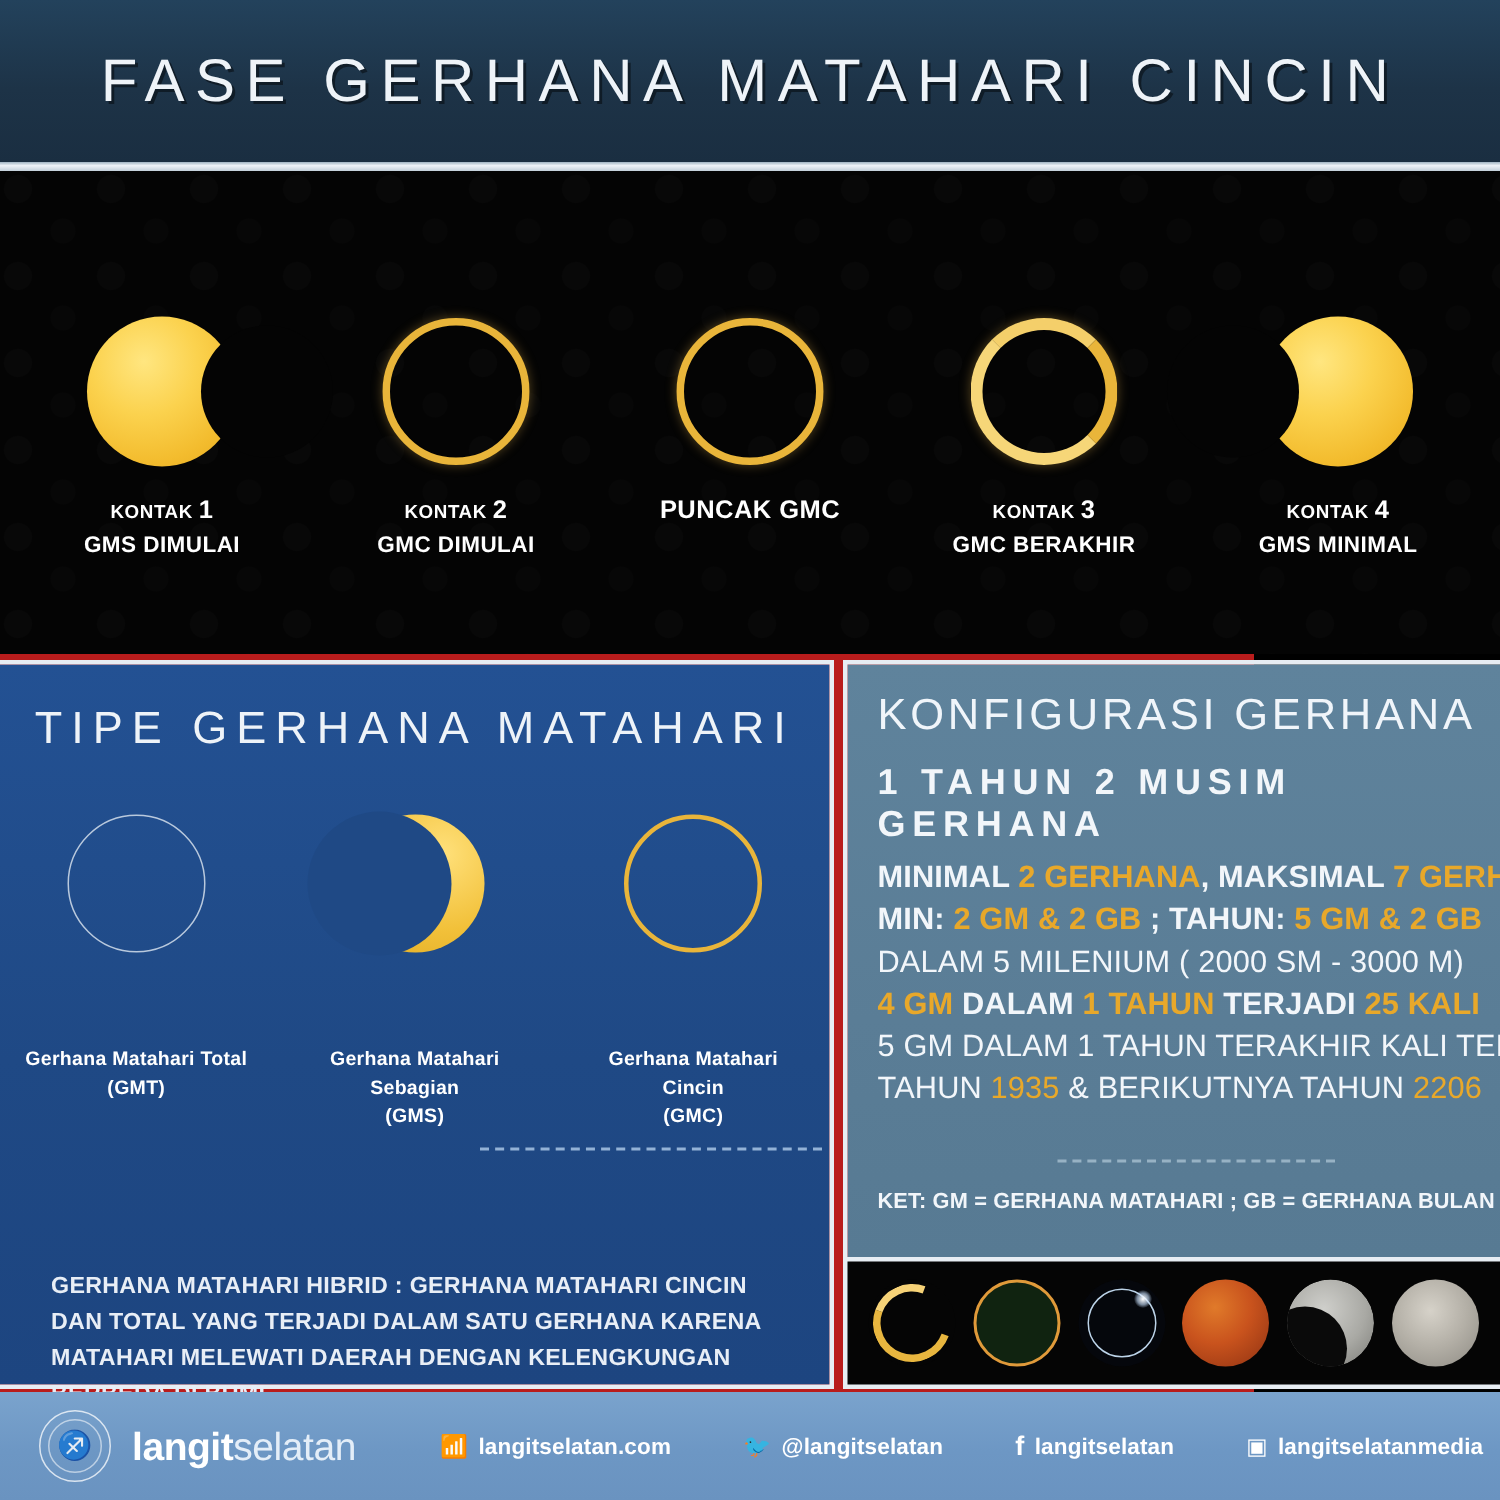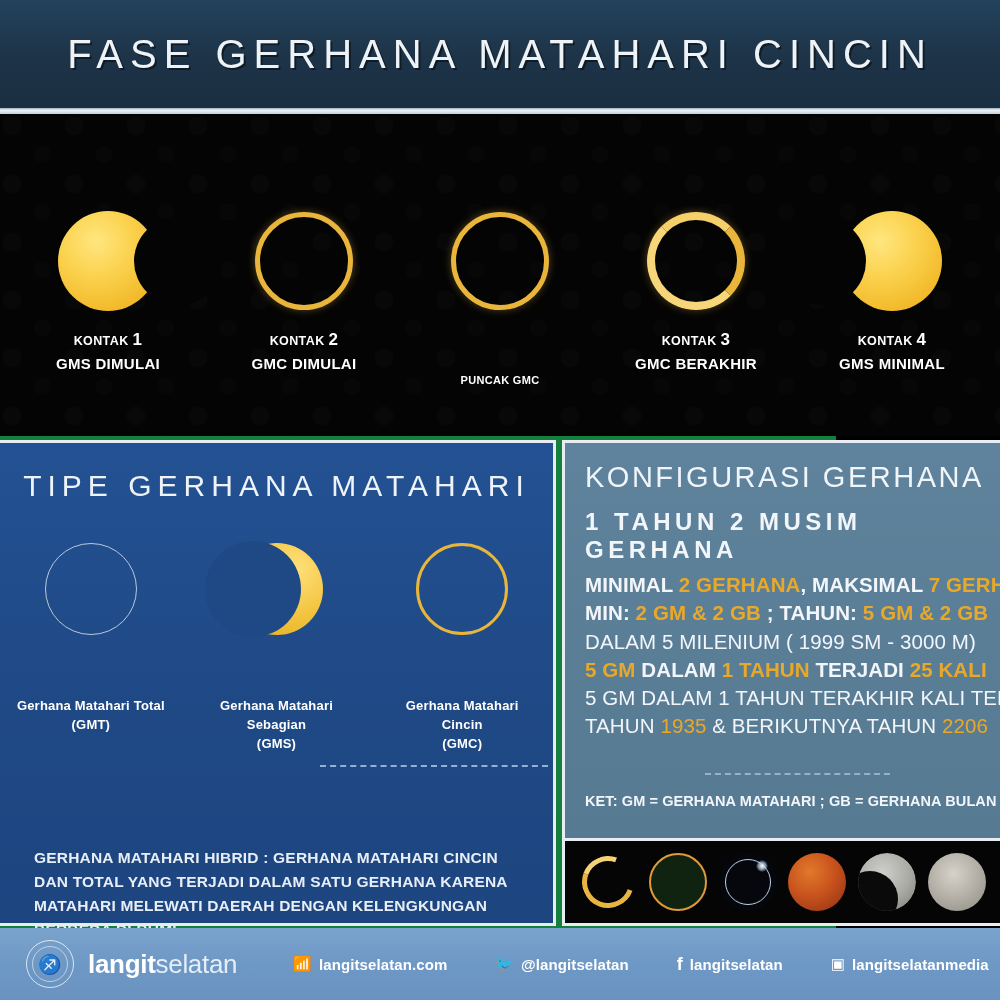--- a/index.html
+++ b/index.html
@@ -2,21 +2,21 @@
 <html><head>
 <meta charset="utf-8">
 <style>
   * { box-sizing: border-box; margin: 0; padding: 0; }
   html, body {
     width: 1000px; height: 1000px;
     font-family: "Liberation Sans", sans-serif;
     background: #000;
     overflow: hidden;
   }
-  .page { position: relative; width: 836px; height: 1000px; background: #15803d; }
+  .page { position: relative; width: 836px; height: 1000px; background: #b91c1c; }
 
   
   .header {
     position: absolute; left: 0; top: 0; width: 1000px; height: 108px;
     background: linear-gradient(180deg, #23425c 0%, #1d3347 55%, #1a2e41 100%);
     display: flex; align-items: center; justify-content: center;
   }
   .header-title {
     color: #eef3f8; font-size: 40px; font-weight: 300;
     letter-spacing: 7px; white-space: nowrap;
@@ -43,21 +43,21 @@
   .phase-row {
     position: absolute; inset: 0; display: flex; align-items: flex-start;
     justify-content: space-around; padding: 95px 10px 0 10px;
   }
   .phase { width: 186px; display: flex; flex-direction: column; align-items: center; }
   .phase-art { width: 104px; height: 104px; position: relative; }
   .phase-caption { margin-top: 16px; text-align: center; line-height: 1.32; }
   .kontak-line { color: #ffffff; font-size: 12.5px; font-weight: 700; letter-spacing: .4px; }
   .kontak-line .num { font-size: 17px; font-weight: 700; }
   .desc-line { color: #ffffff; font-size: 15px; font-weight: 700; letter-spacing: .3px; margin-top: 3px; }
-  .peak-line { color: #ffffff; font-size: 11px; font-weight: 700; letter-spacing: .3px; margin-top: 44px; }
+  .peak-line { color: #ffffff; font-size: 17px; font-weight: 700; letter-spacing: .3px; }
 
   
   .sun-disc {
     position: absolute; left: 2px; top: 2px; width: 100px; height: 100px; border-radius: 50%;
     background: radial-gradient(circle at 38% 30%, #ffe680 0%, #fbd24e 38%, #f3bc2e 72%, #e5a81c 100%);
   }
   .bite {
     position: absolute; width: 88px; height: 88px; border-radius: 50%; background: #040404;
   }
   .bite.right { right: -62px; top: 8px; }
@@ -341,24 +341,24 @@
       <div class="kg-big">1 TAHUN 2 MUSIM GERHANA</div>
 
       <div class="kg-line">
         <span>MINIMAL </span><span class="gold">2 GERHANA</span><span>, MAKSIMAL </span><span class="gold">7 GERHANA</span>
       </div>
 
       <div class="kg-line">
         <span>MIN: </span><span class="gold">2 GM &amp; 2 GB</span><span> ; TAHUN: </span><span class="gold">5 GM &amp; 2 GB</span>
       </div>
 
-      <div class="kg-line reg">DALAM 5 MILENIUM ( 1999 SM - 3000 M)</div>
+      <div class="kg-line reg">DALAM 5 MILENIUM ( 2000 SM - 3000 M)</div>
 
       <div class="kg-line">
-        <span class="gold">5 GM</span><span> DALAM </span><span class="gold">1 TAHUN</span><span> TERJADI </span><span class="gold">25 KALI</span>
+        <span class="gold">4 GM</span><span> DALAM </span><span class="gold">1 TAHUN</span><span> TERJADI </span><span class="gold">25 KALI</span>
       </div>
 
       <div class="kg-line reg">5 GM DALAM 1 TAHUN TERAKHIR KALI TERJADI</div>
 
       <div class="kg-line reg">
         <span>TAHUN </span><span class="gold">1935</span><span> &amp; BERIKUTNYA TAHUN </span><span class="gold">2206</span>
       </div>
     </div>
 
     <div class="dashed-sep-right"></div>

